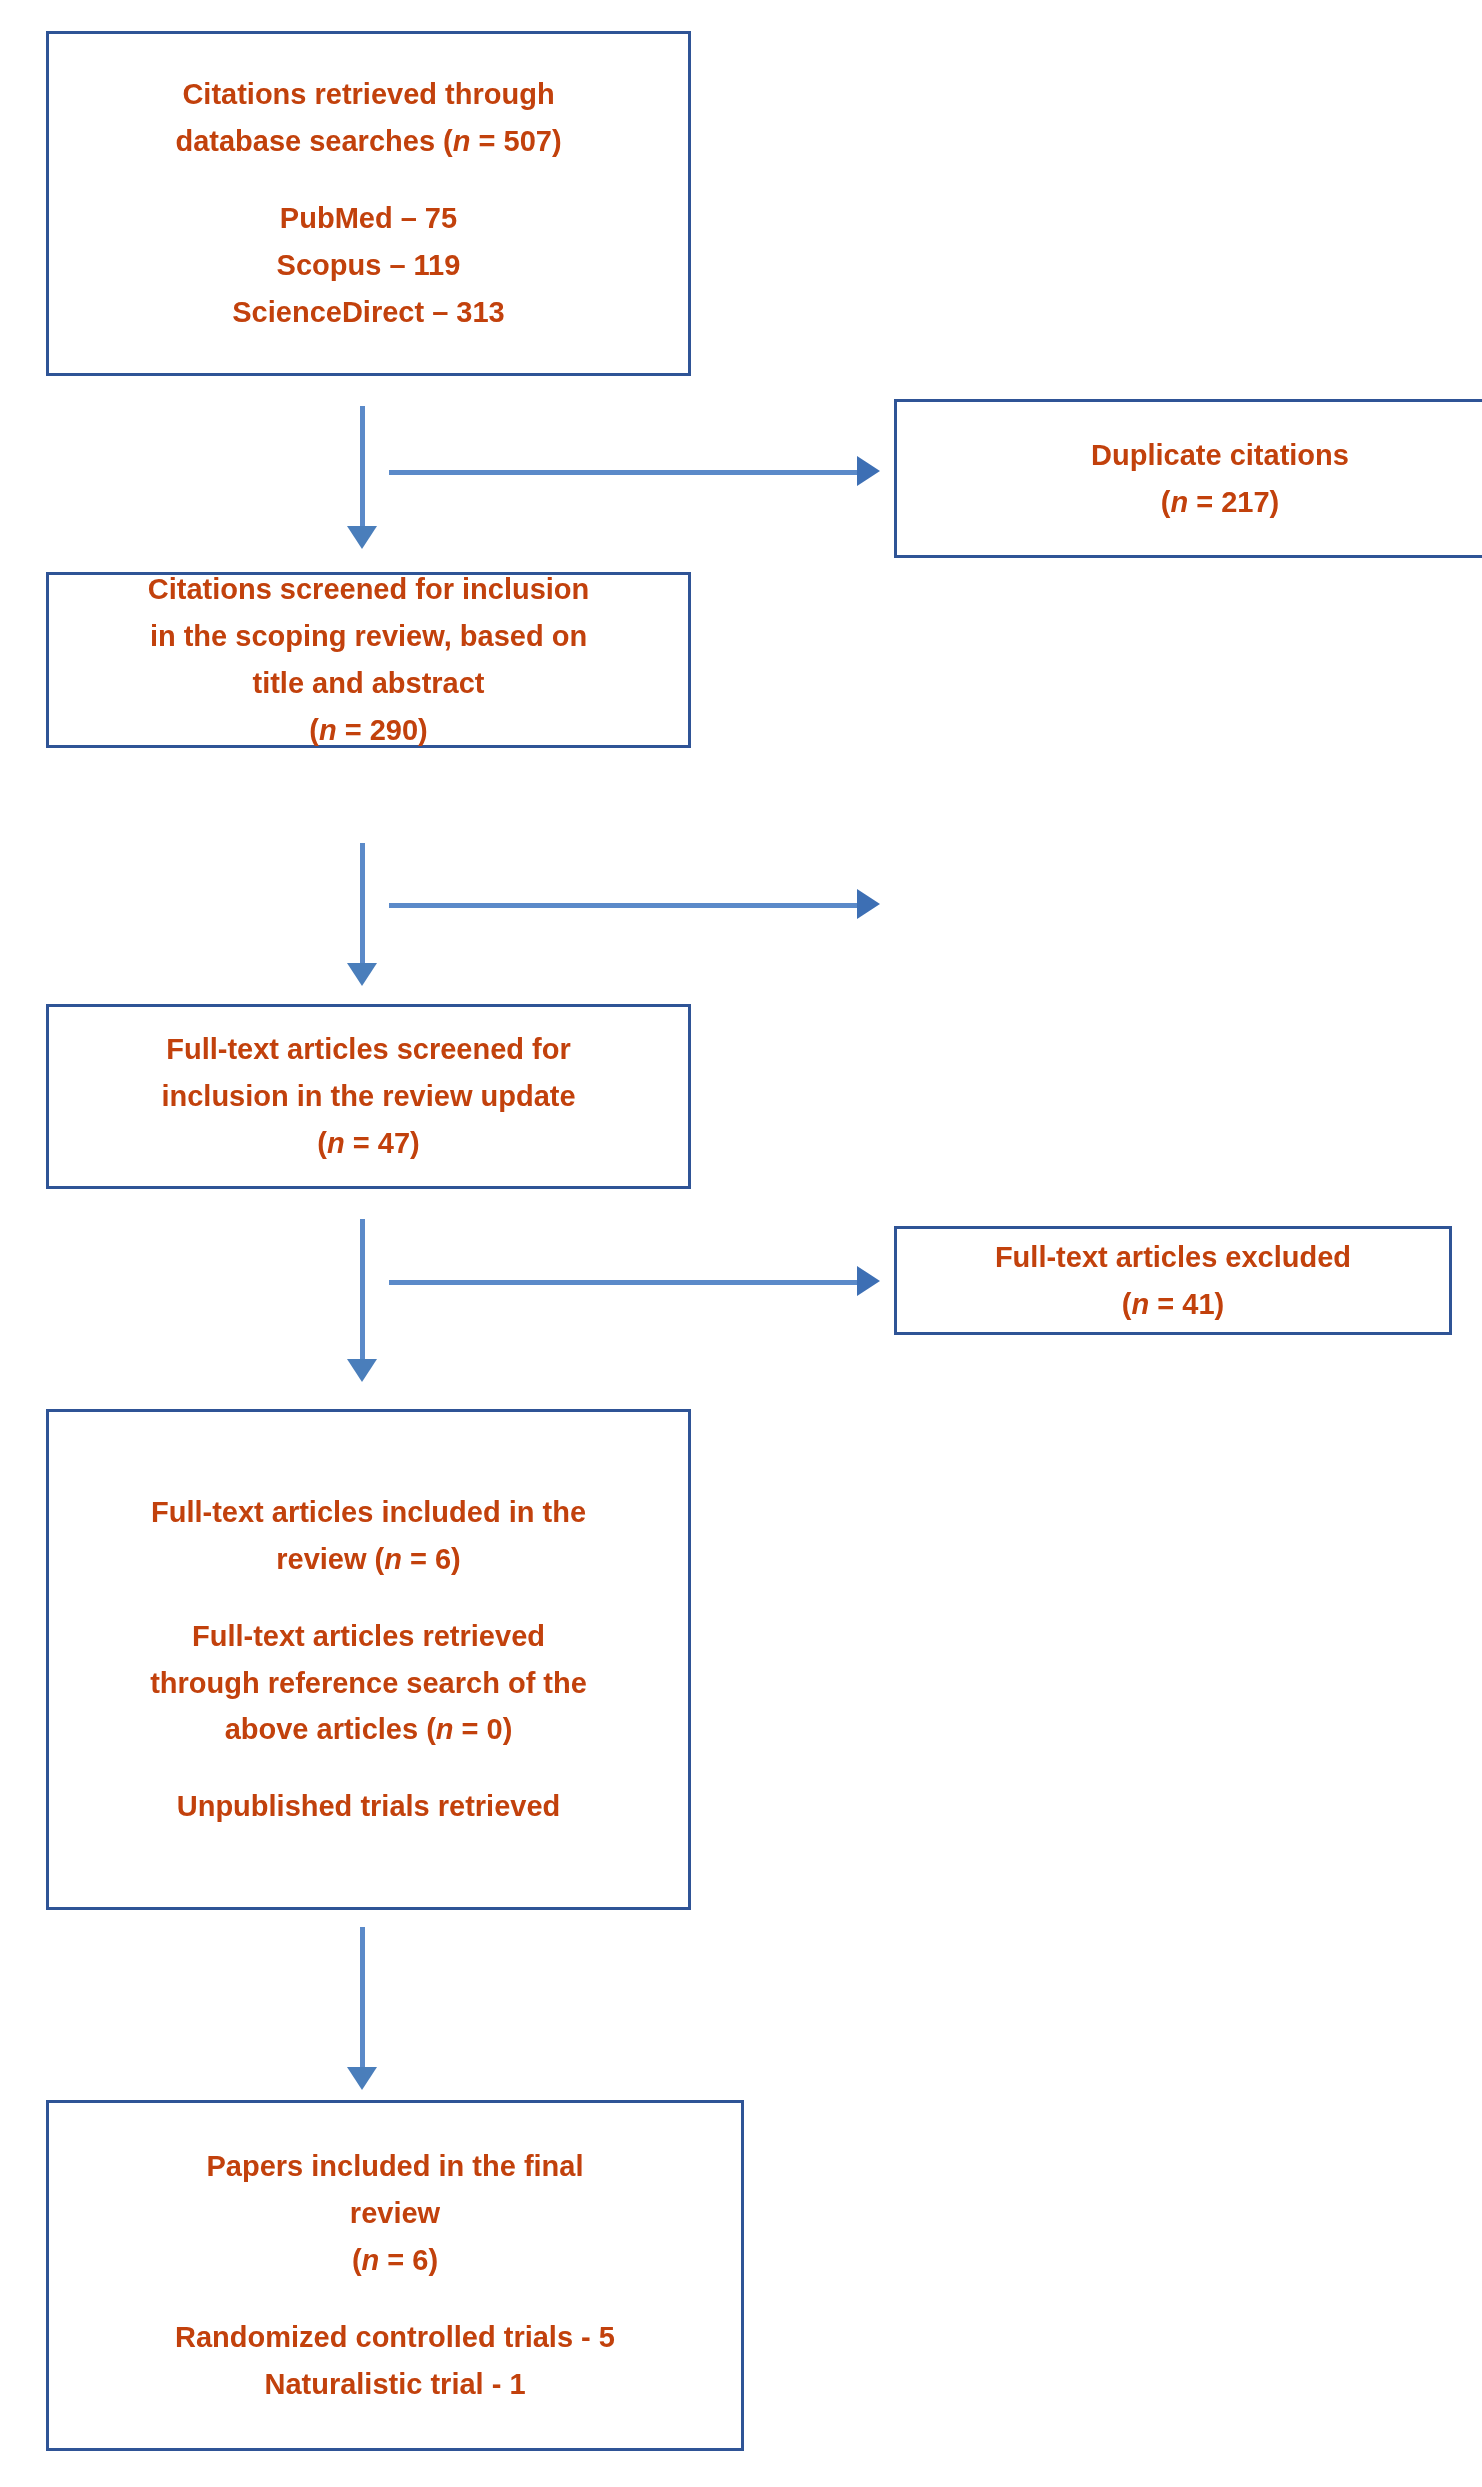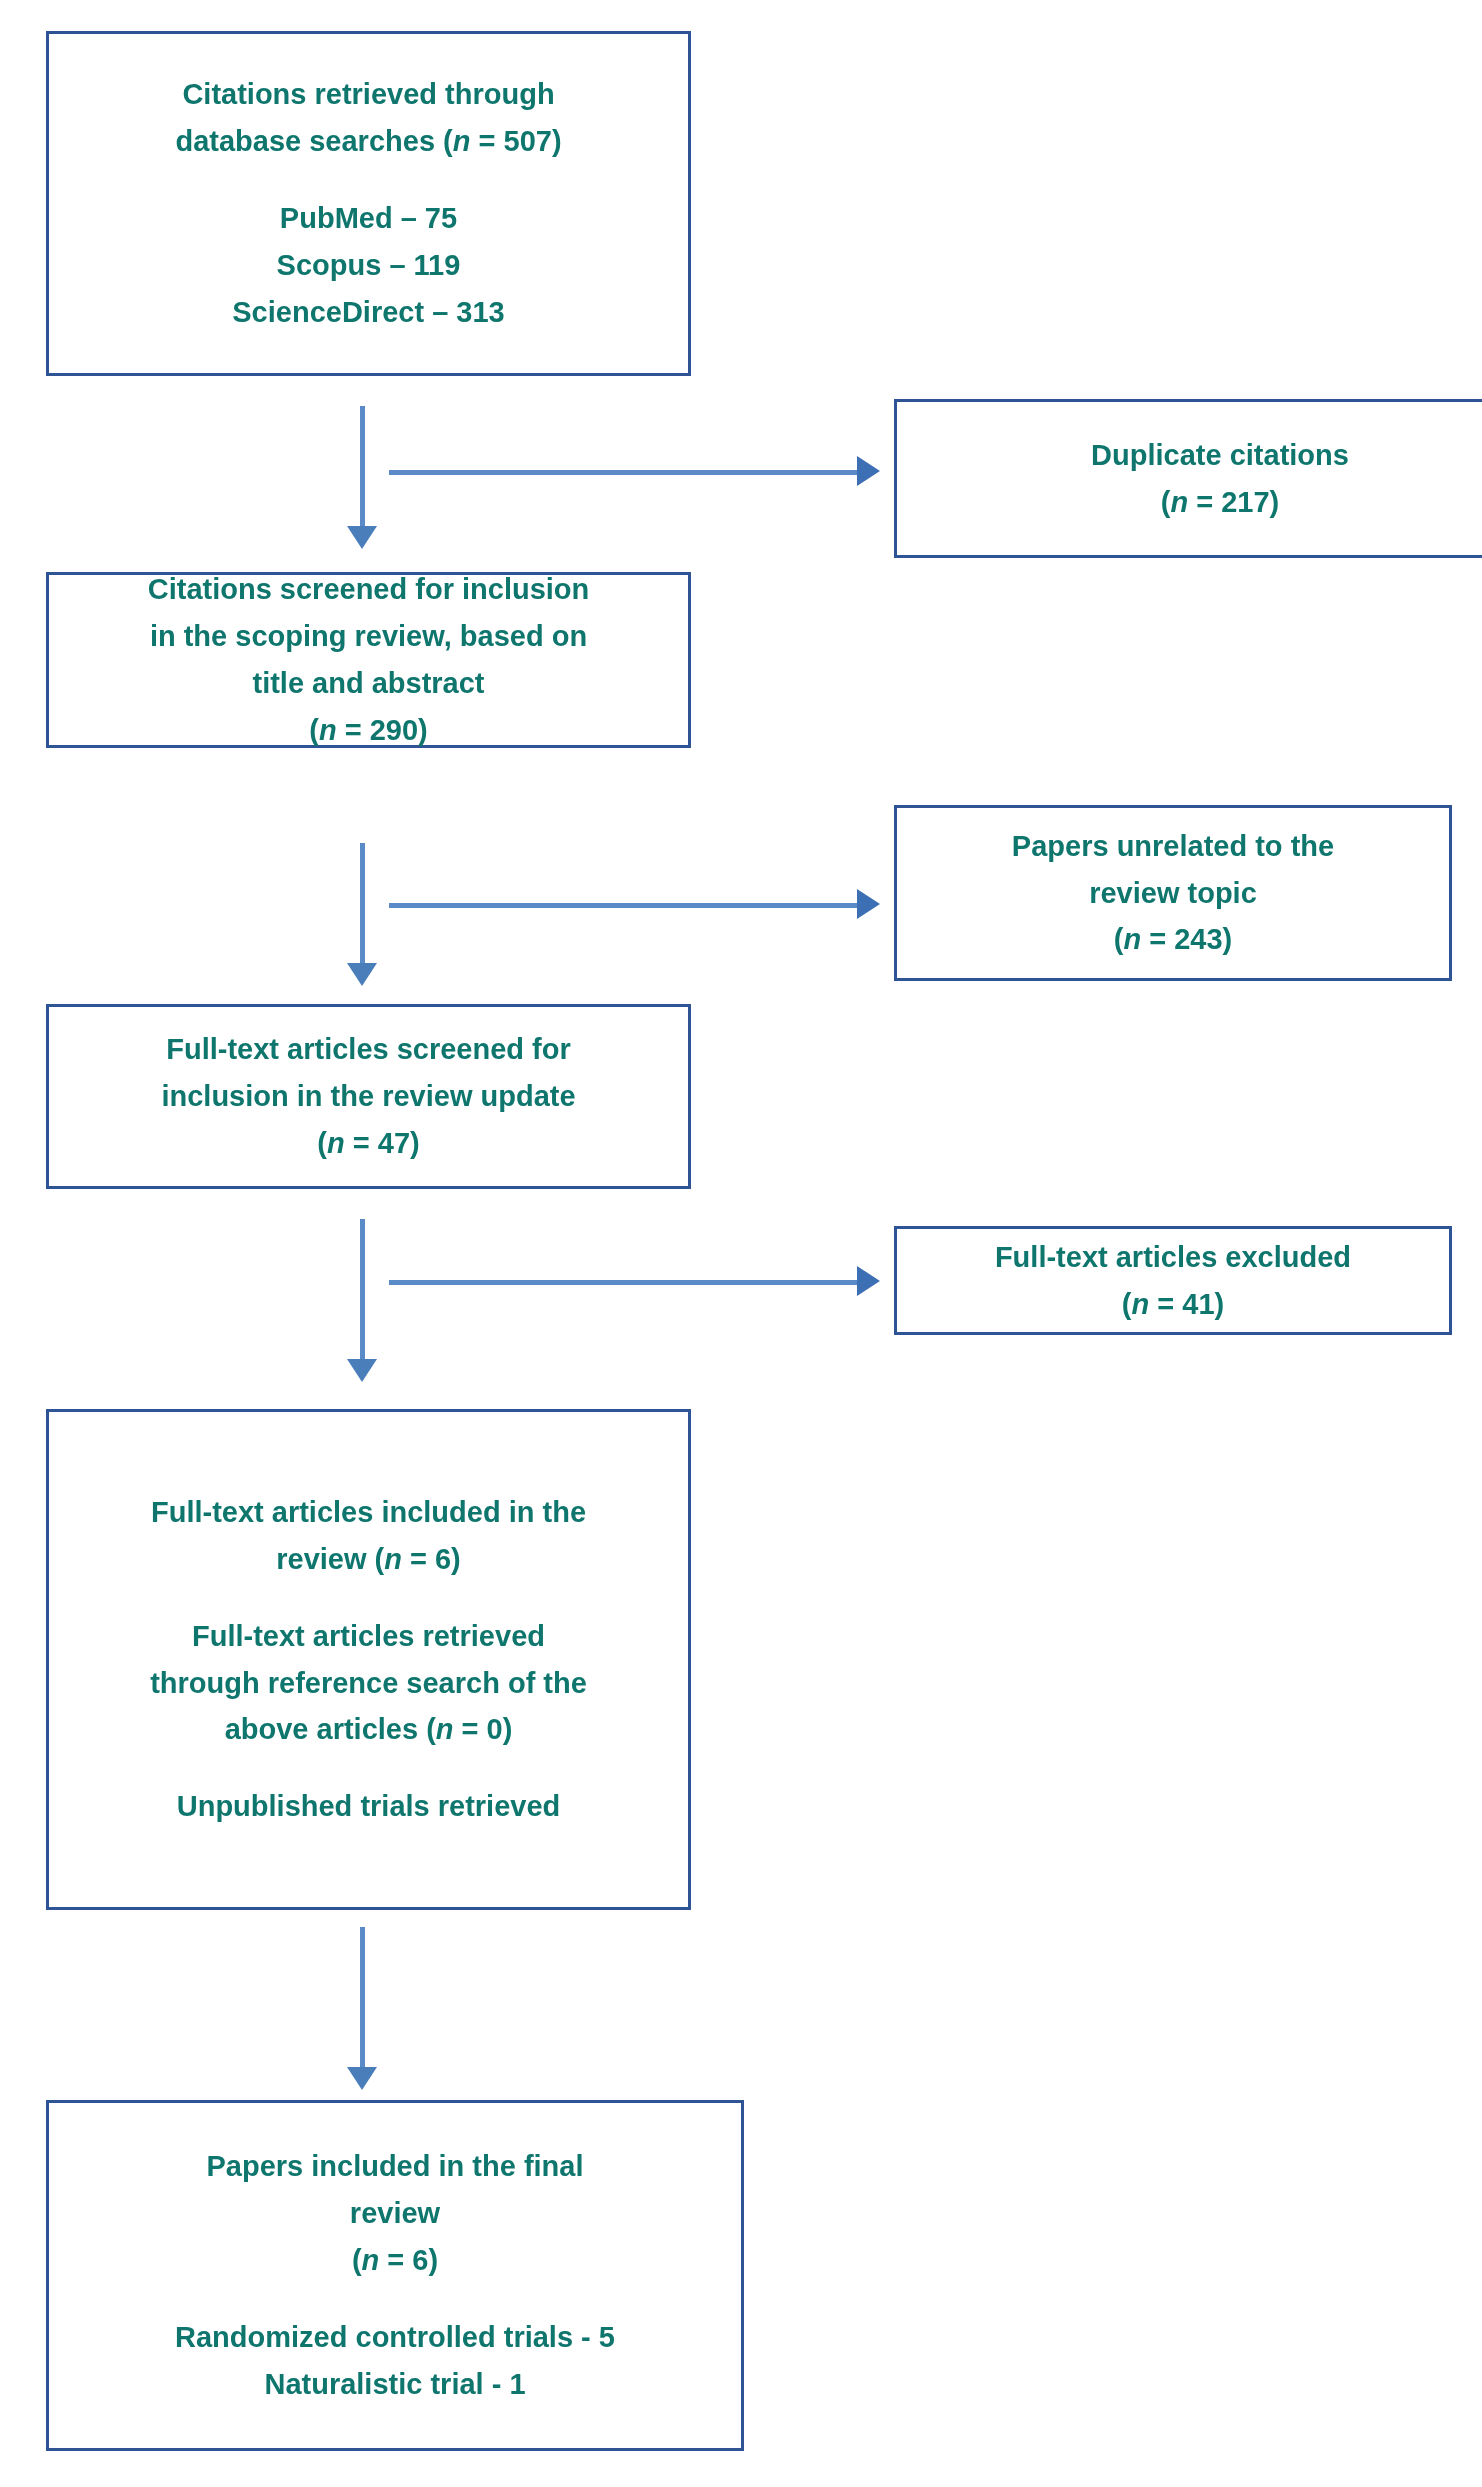--- a/index.html
+++ b/index.html
@@ -23,21 +23,21 @@
   .box {
     position: absolute;
     box-sizing: border-box;
     border: 3.4px solid #2f5496;
     background: #ffffff;
     display: flex;
     flex-direction: column;
     align-items: center;
     justify-content: center;
     text-align: center;
-    color: #0f766e;
+    color: #c2410c;
     font-weight: bold;
     font-size: 29px;
     line-height: 1.62;
     padding: 6.8px 17.7px;
   }
   .box p {
     margin: 0;
     width: 100%;
   }
   .box .para-gap {
@@ -112,27 +112,20 @@
       <span>(</span><span class="ital">n</span><span> = 290)</span>
     </p>
   </div>
 
   <div class="vline" style="left:360px; top:843px; height:123px;"></div>
   <div class="vhead" style="left:347px; top:963px;"></div>
 
   <div class="hline" style="left:389px; top:903px; width:470px;"></div>
   <div class="hhead" style="left:857px; top:889px;"></div>
 
-  <div class="box" style="left:894px; top:805px; width:558px; height:176px;">
-    <p>Papers unrelated to the</p>
-    <p>review topic</p>
-    <p>
-      <span>(</span><span class="ital">n</span><span> = 243)</span>
-    </p>
-  </div>
 
   <div class="box tight" style="left:46px; top:1004px; width:645px; height:185px;">
     <p>Full-text articles screened for</p>
     <p>inclusion in the review update</p>
     <p>
       <span>(</span><span class="ital">n</span><span> = 47)</span>
     </p>
   </div>
 
   <div class="vline" style="left:360px; top:1219px; height:143px;"></div>

